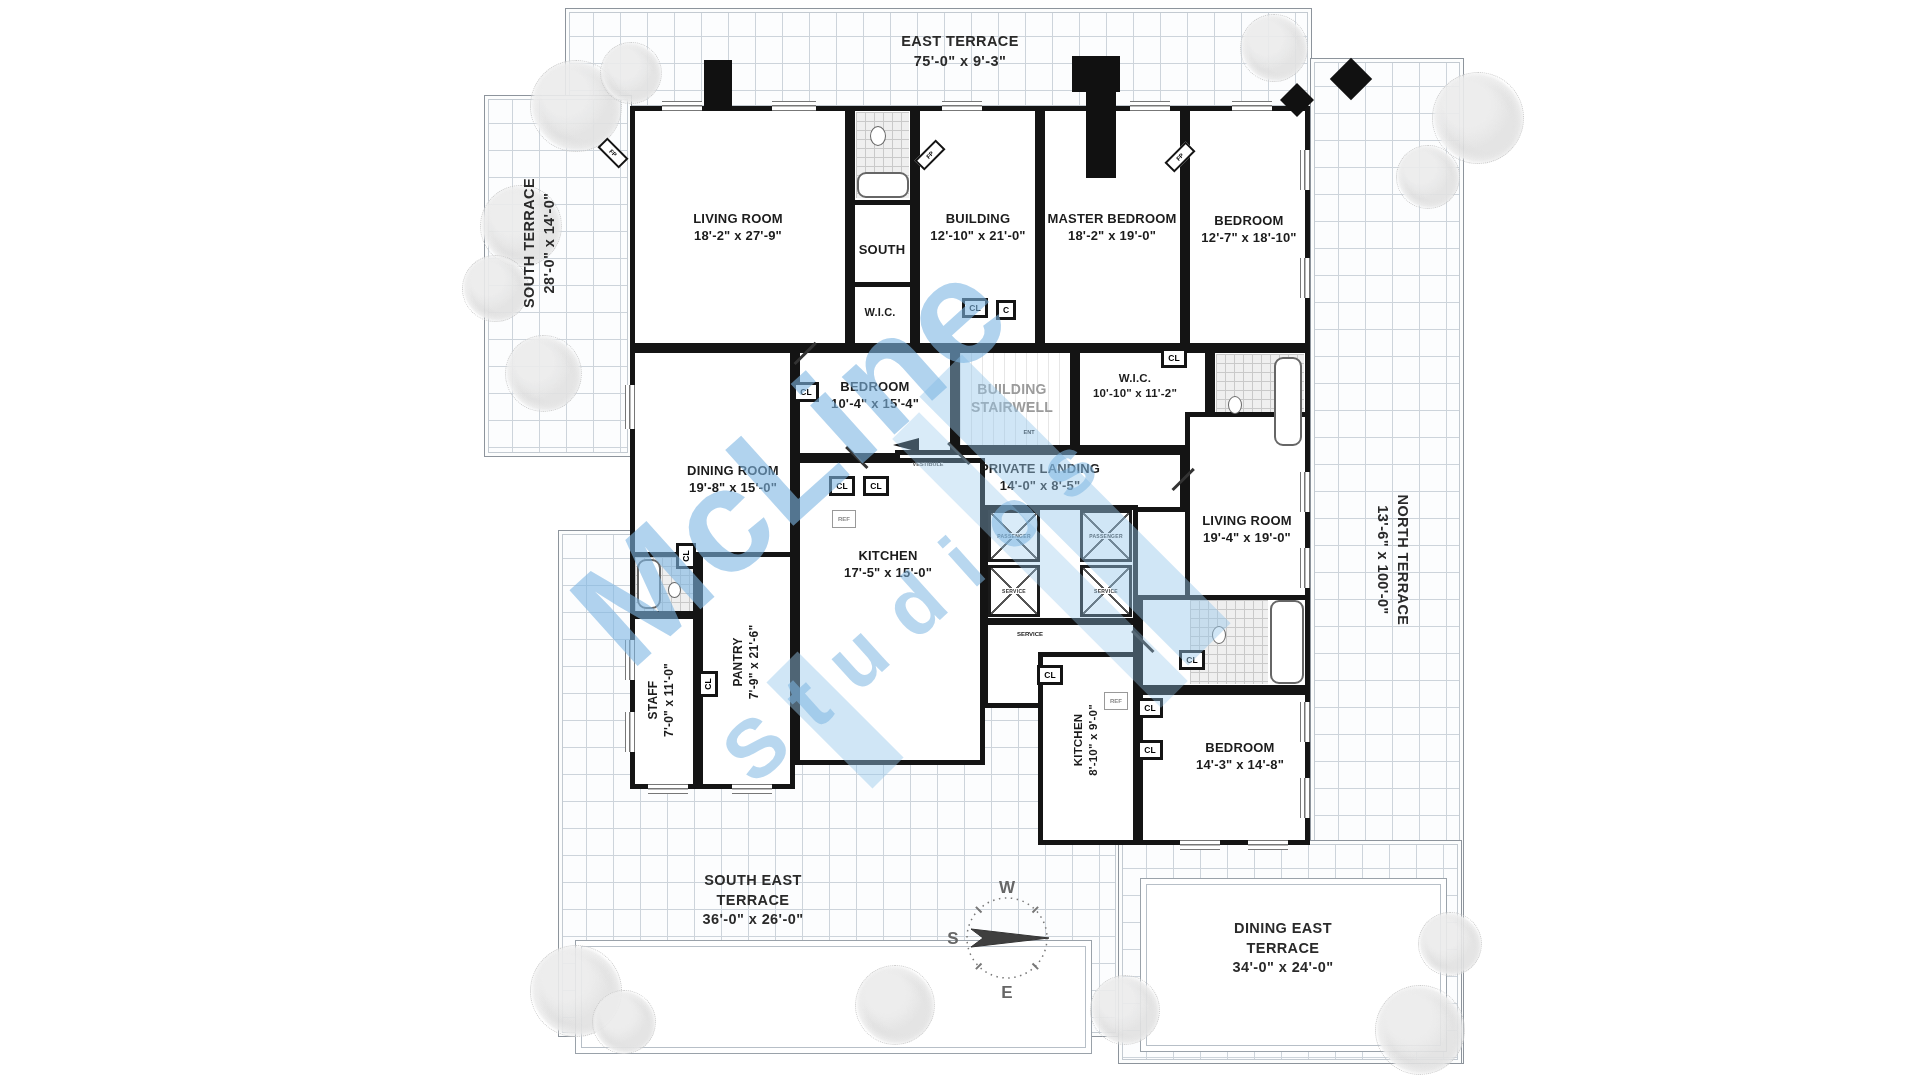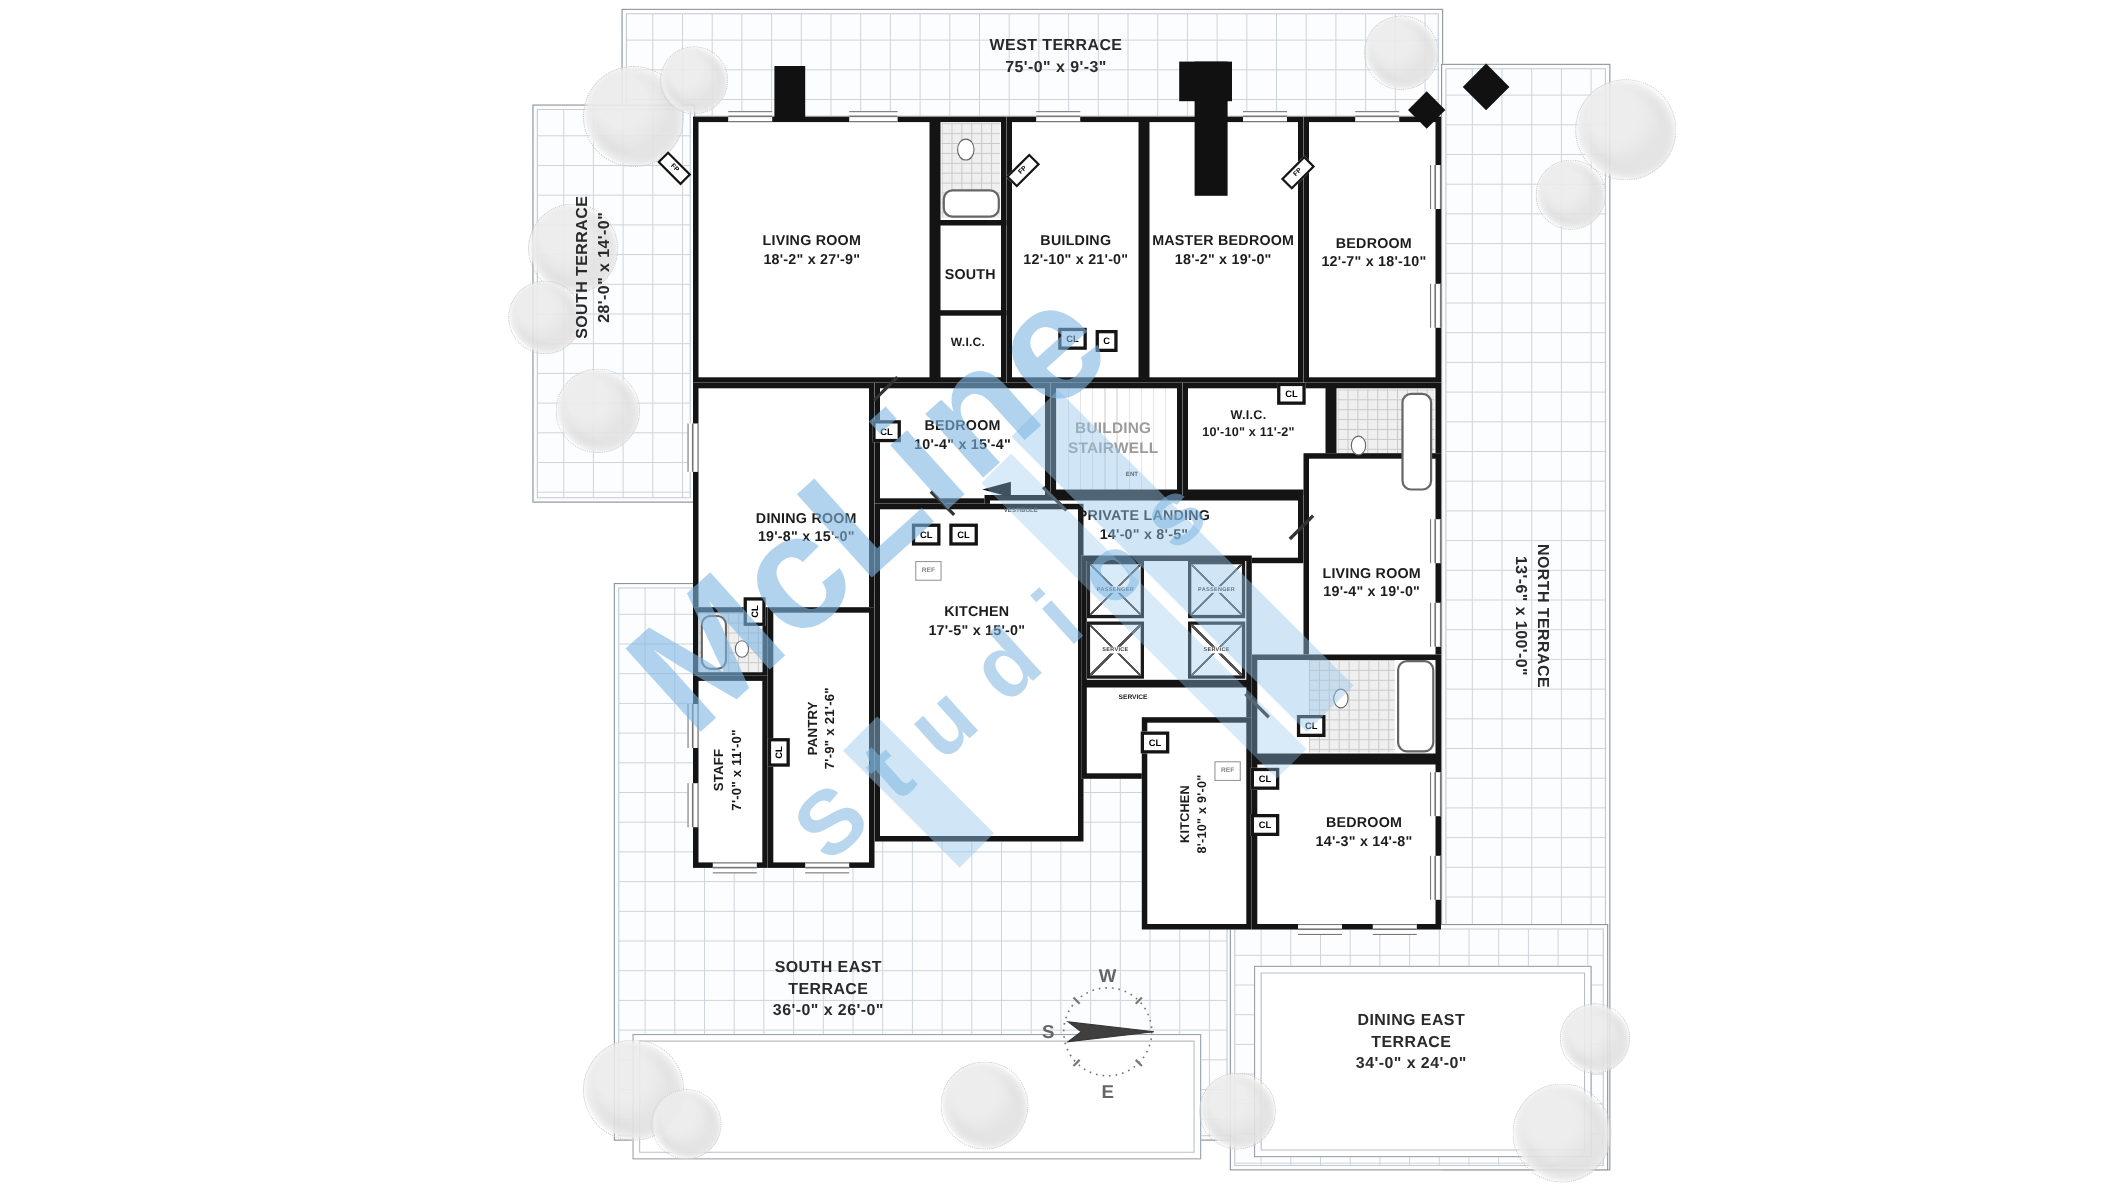--- a/index.html
+++ b/index.html
@@ -281,21 +281,21 @@
   <div class="rlabel rotccw" style="left:1086px;top:740px;font-size:11.5px;">
     <div>KITCHEN</div>
     <div>8'-10" x 9'-0"</div>
   </div>
   <div class="rlabel" style="left:1240px;top:757px;">
     <div>BEDROOM</div>
     <div>14'-3" x 14'-8"</div>
   </div>
 
   <div class="tlabel" style="left:960px;top:52px;">
-    <div>WEST TERRACE</div>
+    <div>EAST TERRACE</div>
     <div>75'-0" x 9'-3"</div>
   </div>
   <div class="tlabel rotccw" style="left:540px;top:243px;">
     <div>SOUTH TERRACE</div>
     <div>28'-0" x 14'-0"</div>
   </div>
   <div class="tlabel rotcw" style="left:1392px;top:560px;">
     <div>NORTH TERRACE</div>
     <div>13'-6" x 100'-0"</div>
   </div>

